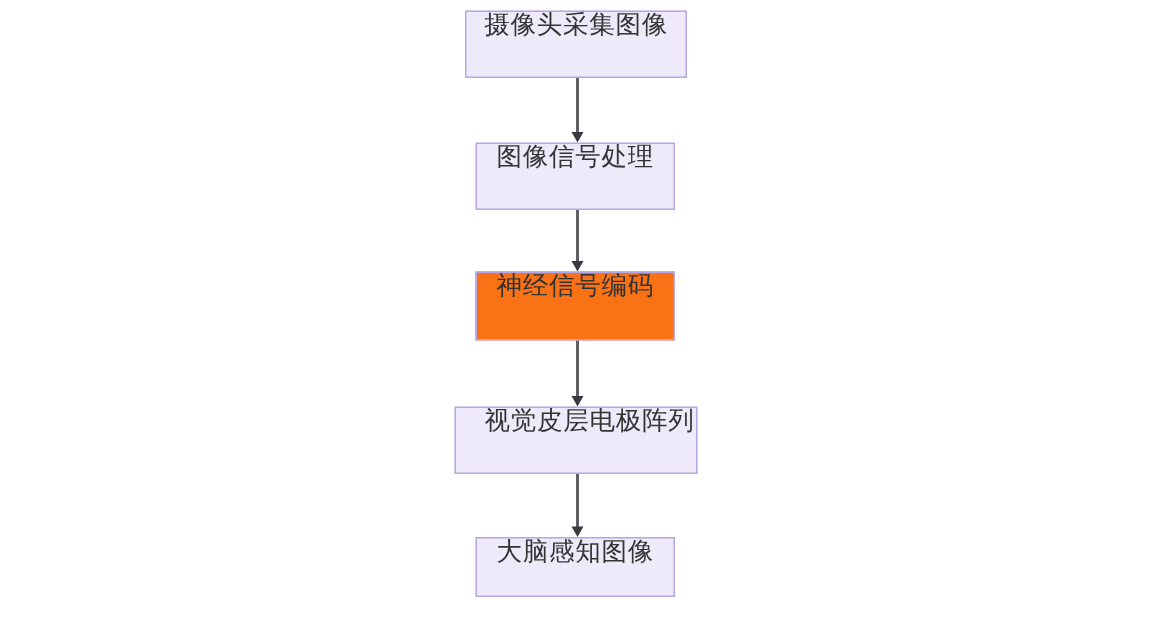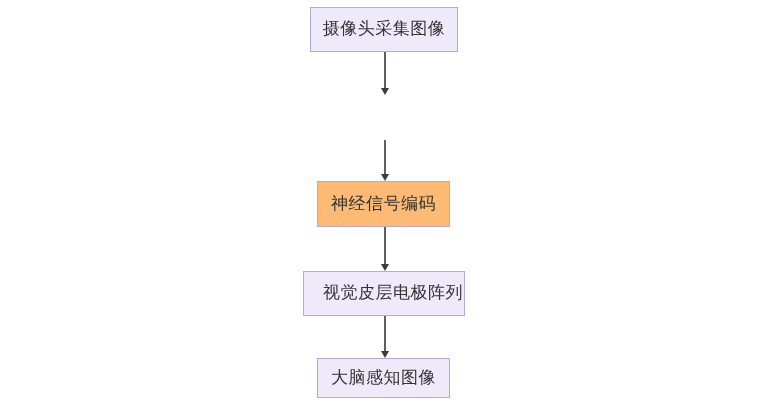--- a/index.html
+++ b/index.html
@@ -17,21 +17,20 @@
     height: 417px;
     background: #ffffff;
     overflow: hidden;
   }
   .node {
     position: absolute;
     box-sizing: border-box;
     background: #eeeaf9;
     border: 1.5px solid #b4a7e3;
     display: flex;
-    align-items: center;
     justify-content: center;
     border-radius: 0px;
   }
   .node-label {
     font-size: 17px;
     line-height: 1.1;
     color: #333333;
     letter-spacing: 0.5px;
     white-space: nowrap;
     text-align: center;
@@ -74,21 +73,24 @@
     <div class="edge-head" style="top: 37px; border-top-color: rgb(58, 58, 63);"></div>
   </div>
   <div class="edge" id="edge-3" style="left: 384px; top: 316px; width: 2px; height: 42px;">
     <div class="edge-line" style="height: 36px; background: rgb(95, 95, 99);"></div>
     <div class="edge-head" style="top: 35px; border-top-color: rgb(58, 58, 63);"></div>
   </div>
 
   <div class="node" id="node-0" style="left: 310px; top: 7px; width: 148px; height: 45px; background: rgb(238, 234, 249); border-color: rgb(180, 167, 227); color: rgb(51, 51, 51);">
     <span class="node-label">摄像头采集图像</span>
   </div>
-  <div class="node" id="node-2" style="left: 317px; top: 181px; width: 133px; height: 46px; background: #fdba74; border-color: rgb(180, 167, 227); color: rgb(51, 51, 51);">
+  <div class="node" id="node-1" style="left: 317px; top: 95px; width: 133px; height: 45px; background: rgb(238, 234, 249); border-color: rgb(180, 167, 227); color: rgb(51, 51, 51);">
+    <span class="node-label">图像信号处理</span>
+  </div>
+  <div class="node" id="node-2" style="left: 317px; top: 181px; width: 133px; height: 46px; background: #f97316; border-color: rgb(180, 167, 227); color: rgb(51, 51, 51);">
     <span class="node-label">神经信号编码</span>
   </div>
   <div class="node" id="node-3" style="left: 303px; top: 271px; width: 162px; height: 45px; background: rgb(238, 234, 249); border-color: rgb(180, 167, 227); color: rgb(51, 51, 51); padding-left: 18px;">
     <span class="node-label">视觉皮层电极阵列</span>
   </div>
   <div class="node" id="node-4" style="left: 317px; top: 358px; width: 133px; height: 40px; background: rgb(238, 234, 249); border-color: rgb(180, 167, 227); color: rgb(51, 51, 51);">
     <span class="node-label">大脑感知图像</span>
   </div>
 
 </div>

